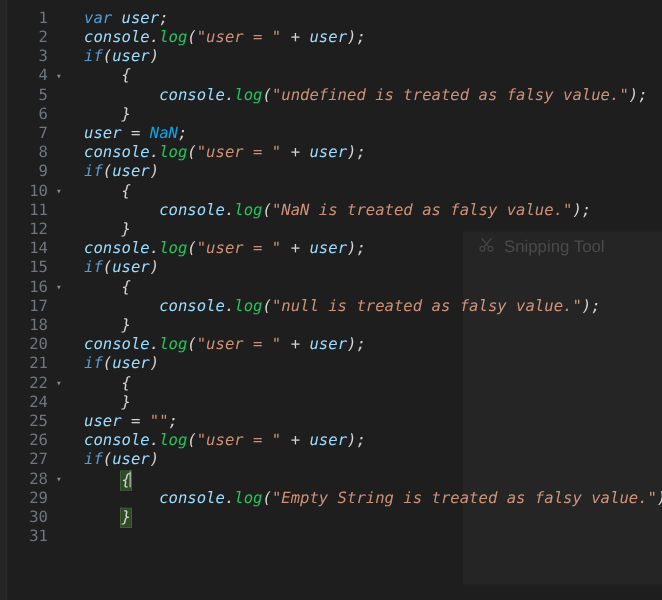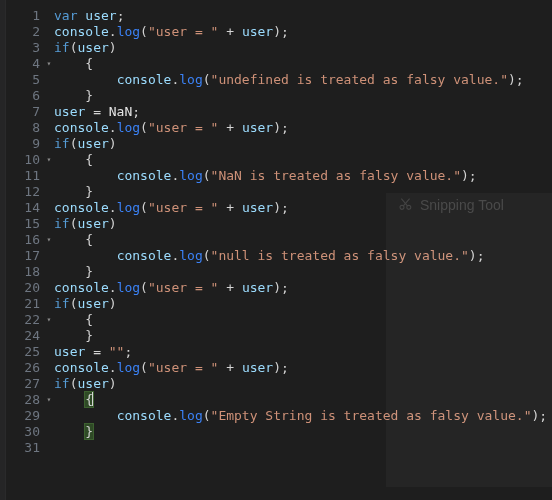--- a/index.html
+++ b/index.html
@@ -67,34 +67,35 @@
     height: 16px;
     line-height: 16px;
     text-align: center;
     color: #8a8a8a;
     font-size: 8px;
     user-select: none;
   }
 
   .ltext {
     position: absolute;
-    left: 48px; top: 0;
+    left: 64px; top: 0;
     height: 16px;
     line-height: 16px;
     white-space: pre;
     color: #d4d4d4;
+    font-style: italic;
   }
 
   
   .t-kw      { color: #569cd6; }  
   .t-var     { color: #9cdcfe; }  
-  .t-fn      { color: #3b82f6; }  
+  .t-fn      { color: #22c55e; }  
   .t-str     { color: #ce9178; }  
   .t-num     { color: #b5cea8; }  
-  .t-const   { color: #e5e5e5; }  
+  .t-const   { color: #0ea5e9; }  
   .t-punc    { color: #d4d4d4; }
 
   
   .bracket-hl {
     background: #2f4a26;
     outline: 1px solid #3d6130;
     color: #d4d4d4;
   }
 
   .caret {

